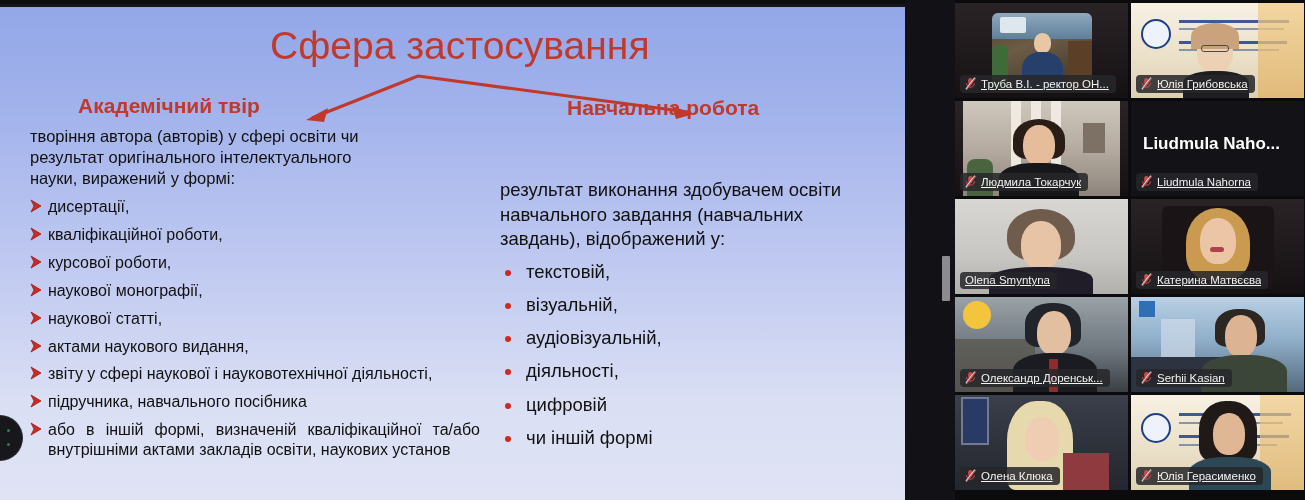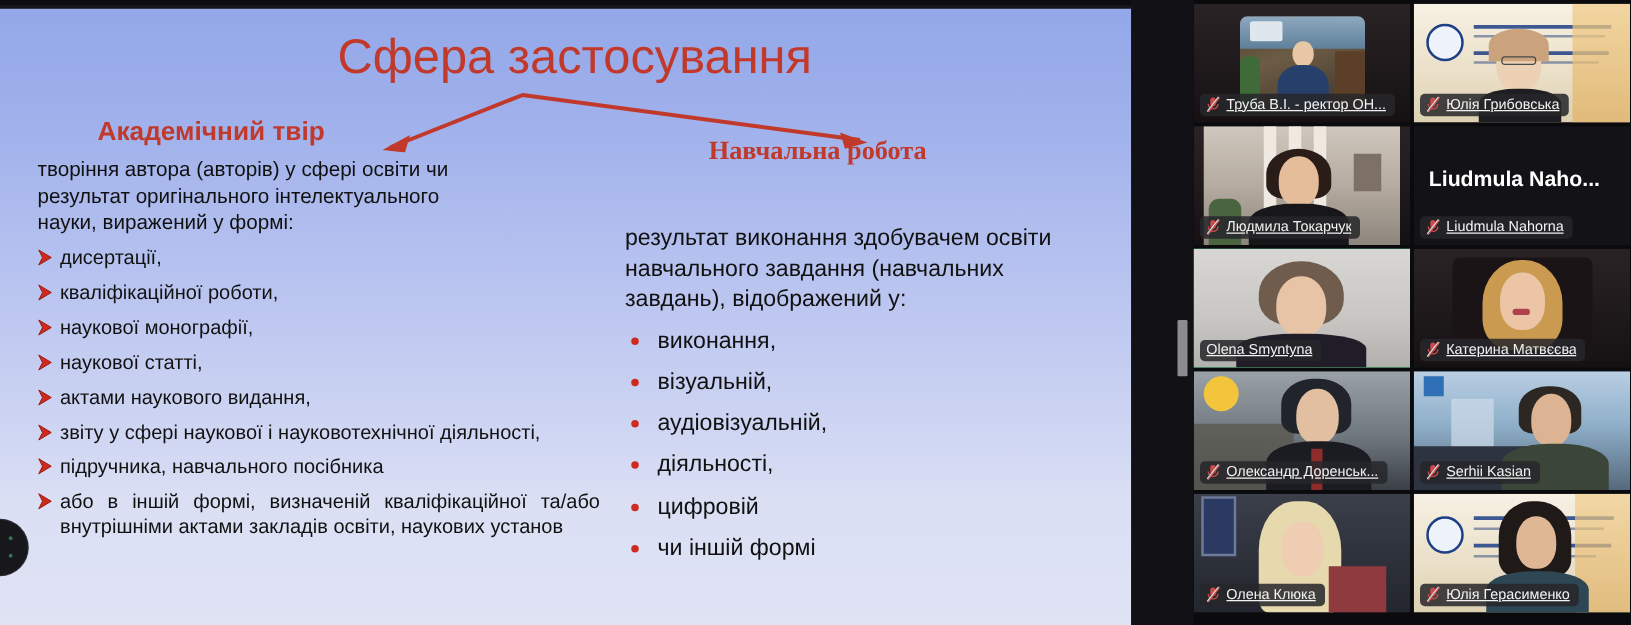--- a/index.html
+++ b/index.html
@@ -48,21 +48,21 @@
   }
 
   .col-head {
     position: absolute;
     font-size: 21px;
     font-weight: bold;
     color: #c0392b;
     white-space: nowrap;
   }
   .col-head.left  { left: 78px;  top: 90px; }
-  .col-head.right { left: 567px; top: 104px; font-family: Liberation Serif, serif; }
+  .col-head.right { left: 567px; top: 92px; }
 
   
   .col-left {
     position: absolute;
     left: 30px; top: 122px;
     width: 450px;
   }
   .lead-left {
     font-size: 16.5px;
     line-height: 1.28;
@@ -295,20 +295,26 @@
         <li class="flush">
           <svg class="bullet-arrow" viewBox="0 0 13 14">
               <path d="M1 1 L11 7 L1 13 L4 7 Z" fill="#cf2a20" stroke="#9b1c14" stroke-width="0.8"></path>
             </svg>
           <span>кваліфікаційної роботи,</span>
         </li>
         <li class="flush">
           <svg class="bullet-arrow" viewBox="0 0 13 14">
               <path d="M1 1 L11 7 L1 13 L4 7 Z" fill="#cf2a20" stroke="#9b1c14" stroke-width="0.8"></path>
             </svg>
+          <span>курсової роботи,</span>
+        </li>
+        <li class="flush">
+          <svg class="bullet-arrow" viewBox="0 0 13 14">
+              <path d="M1 1 L11 7 L1 13 L4 7 Z" fill="#cf2a20" stroke="#9b1c14" stroke-width="0.8"></path>
+            </svg>
           <span>наукової монографії,</span>
         </li>
         <li class="flush">
           <svg class="bullet-arrow" viewBox="0 0 13 14">
               <path d="M1 1 L11 7 L1 13 L4 7 Z" fill="#cf2a20" stroke="#9b1c14" stroke-width="0.8"></path>
             </svg>
           <span>наукової статті,</span>
         </li>
         <li class="flush">
           <svg class="bullet-arrow" viewBox="0 0 13 14">
@@ -333,21 +339,21 @@
               <path d="M1 1 L11 7 L1 13 L4 7 Z" fill="#cf2a20" stroke="#9b1c14" stroke-width="0.8"></path>
             </svg>
           <span>або в іншій формі, визначеній кваліфікаційної та/або внутрішніми актами закладів освіти, наукових установ</span>
         </li>
       </ul>
     </div>
 
     <div class="col-right">
       <div class="lead-right">результат виконання здобувачем освіти навчального завдання (навчальних завдань), відображений у:</div>
       <ul class="dot-list">
-        <li><span> виконання,</span></li>
+        <li><span> текстовій,</span></li>
         <li><span>візуальній,</span></li>
         <li><span>аудіовізуальній,</span></li>
         <li><span>діяльності,</span></li>
         <li><span>цифровій</span></li>
         <li><span>чи іншій формі</span></li>
       </ul>
     </div>
 
     <div class="float-bubble">
       <span class="dot d1"></span>

